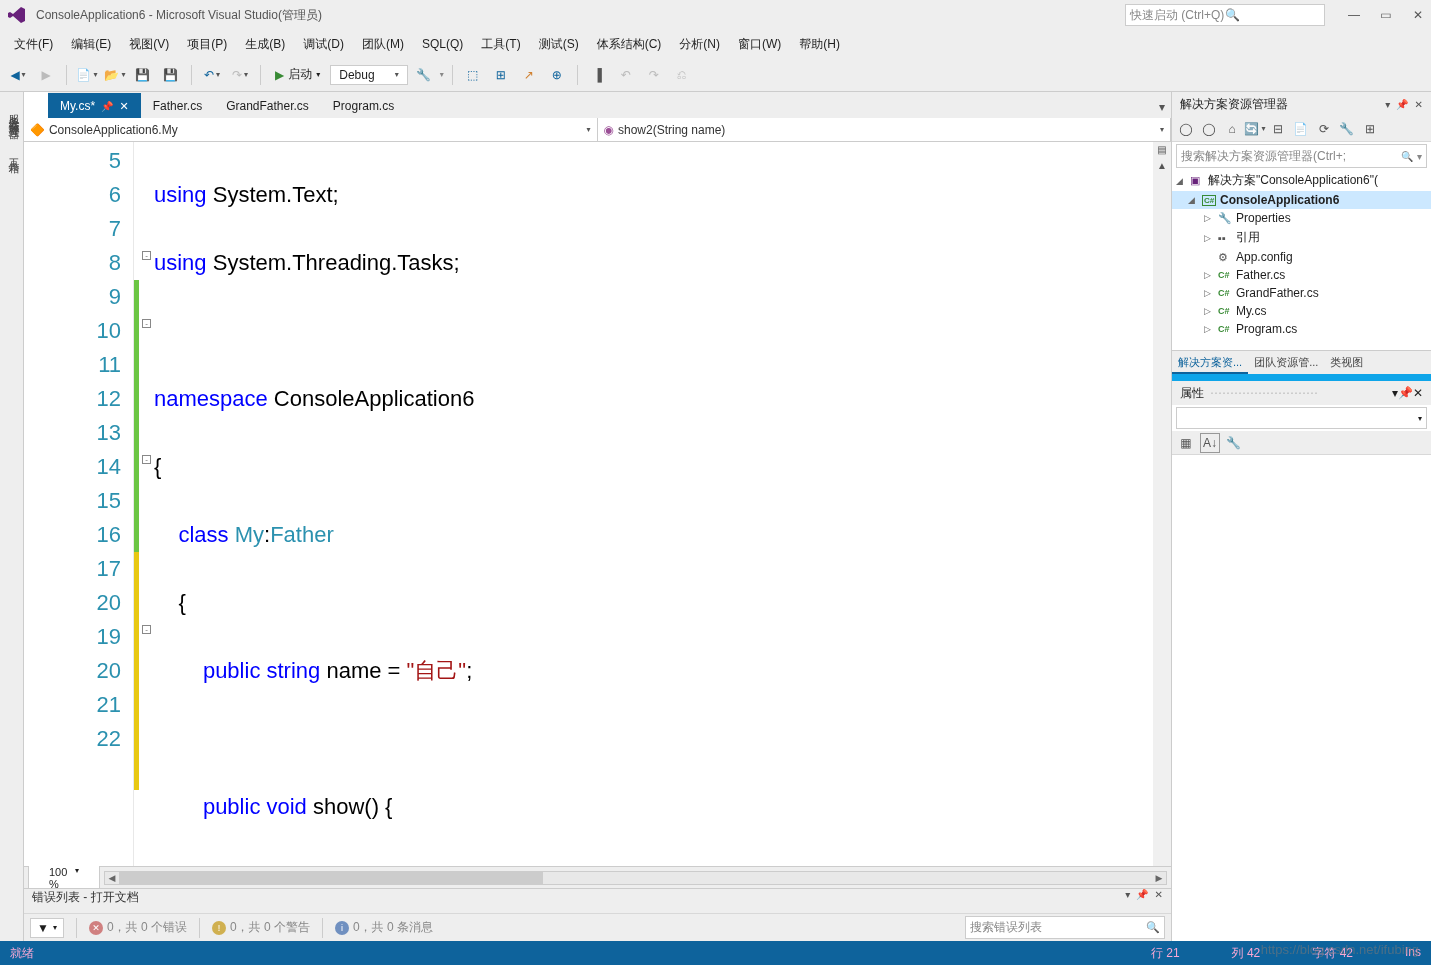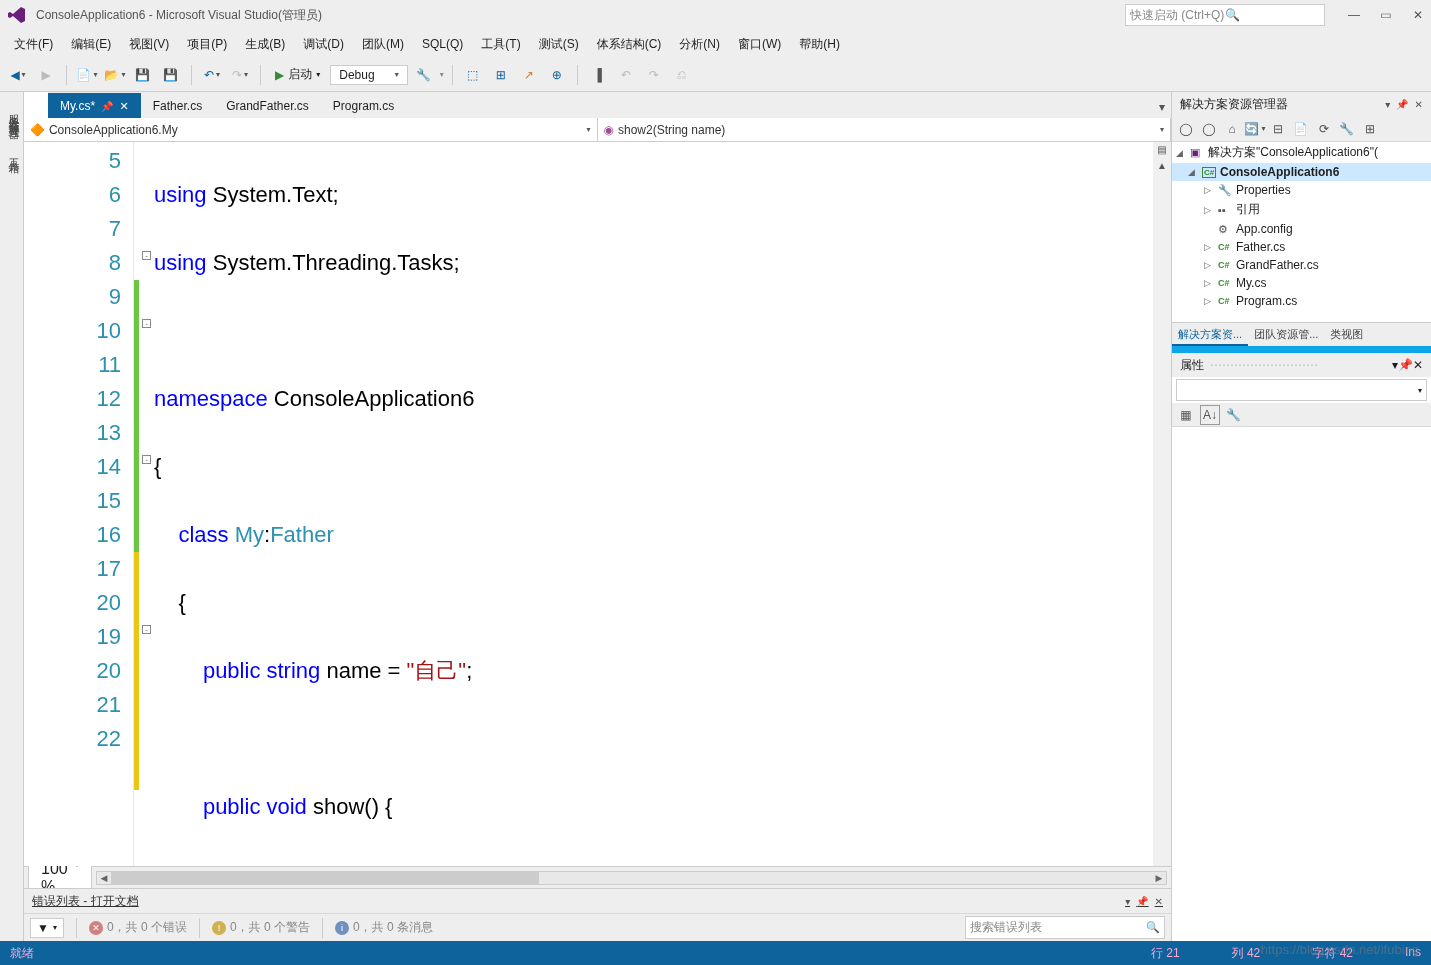--- a/index.html
+++ b/index.html
@@ -56,28 +56,28 @@
 .outline-bar { width: 14px; background: #fff; position: relative; }
 .outline-box { position: absolute; width: 9px; height: 9px; border: 1px solid #888; left: 2px; background: #fff; font-size: 8px; line-height: 7px; text-align: center; color: #666; }
 .code-text { flex: 1; font-family: Consolas, "Courier New", monospace; font-size: 22px; line-height: 34px; white-space: pre; color: #000; padding-top: 2px; overflow: hidden; }
 .kw { color: #0000ff; }
 .type { color: #2b91af; }
 .str { color: #a31515; }
 .right-margin { width: 18px; background: #f0f0f0; display: flex; flex-direction: column; align-items: center; padding-top: 2px; gap: 2px; }
 .rm-btn { width: 14px; height: 14px; font-size: 10px; color: #555; text-align: center; cursor: pointer; }
 
 .zoom-bar { height: 22px; display: flex; align-items: center; border-top: 1px solid #ccc; background: #eee; padding: 0 4px; gap: 4px; }
-.zoom-combo { width: 64px; border: 1px solid #ccc; background: #fff; padding: 1px 12px; font-size: 16px; display: flex; }
+.zoom-combo { width: 72px; border: 1px solid #ccc; background: #fff; padding: 1px 20px; font-size: 11px; display: flex; }
 .zoom-combo::after { content: "▾"; font-size: 8px; margin-left: auto; }
 .hscroll { flex: 1; height: 14px; background: #e8e8e8; border: 1px solid #ccc; display: flex; align-items: center; }
 .hscroll .arrow { width: 14px; text-align: center; color: #666; font-size: 9px; }
 .hscroll .thumb { height: 12px; background: #ccc; }
 
 .error-panel { border-top: 1px solid #ccc; background: #eee; }
-.error-title { height: 24px; display: flex; align-items: center; padding: 0 8px; font-size: 12px; color: #333; text-decoration: underline; }
+.error-title { height: 24px; display: flex; padding: 0 8px; font-size: 12px; color: #333; }
 .error-title .spacer { flex: 1; }
 .error-title .panel-btn { font-size: 10px; color: #555; margin-left: 6px; cursor: pointer; }
 .error-toolbar { height: 28px; display: flex; align-items: center; padding: 0 6px; gap: 8px; background: #eee; border-top: 1px solid #d8d8d8; }
 .filter-btn { border: 1px solid #ccc; padding: 2px 6px; background: #fff; display: flex; align-items: center; }
 .filter-btn::after { content: "▾"; font-size: 8px; margin-left: 4px; }
 .err-count { display: flex; align-items: center; gap: 4px; color: #888; }
 .err-circle { width: 14px; height: 14px; border-radius: 50%; display: inline-flex; align-items: center; justify-content: center; font-size: 9px; color: #fff; }
 .c-red { background: #d08080; }
 .c-yel { background: #d0b050; }
 .c-blue { background: #7090c0; }
@@ -343,20 +343,23 @@
       <span class="se-btn">◯</span>
       <span class="se-btn">◯</span>
       <span class="se-btn">⌂</span>
       <span class="se-btn tb-drop">🔄</span>
       <span class="se-btn">⊟</span>
       <span class="se-btn">📄</span>
       <span class="se-btn">⟳</span>
       <span class="se-btn">🔧</span>
       <span class="se-btn">⊞</span>
     </div>
+    <div class="se-search">
+      <span>搜索解决方案资源管理器(Ctrl+;</span>
+    </div>
     <div class="se-tree">
       <div class="tree-row">
           <span class="tree-exp">◢</span>
           <span class="tree-ico i-sln">▣</span>
           <span>解决方案"ConsoleApplication6"(</span>
         </div>
       <div class="tree-row selected" style="padding-left:16px">
           <span class="tree-exp">◢</span>
           <span class="tree-ico i-proj">C#</span>
           <span style="font-weight:bold">ConsoleApplication6</span>

